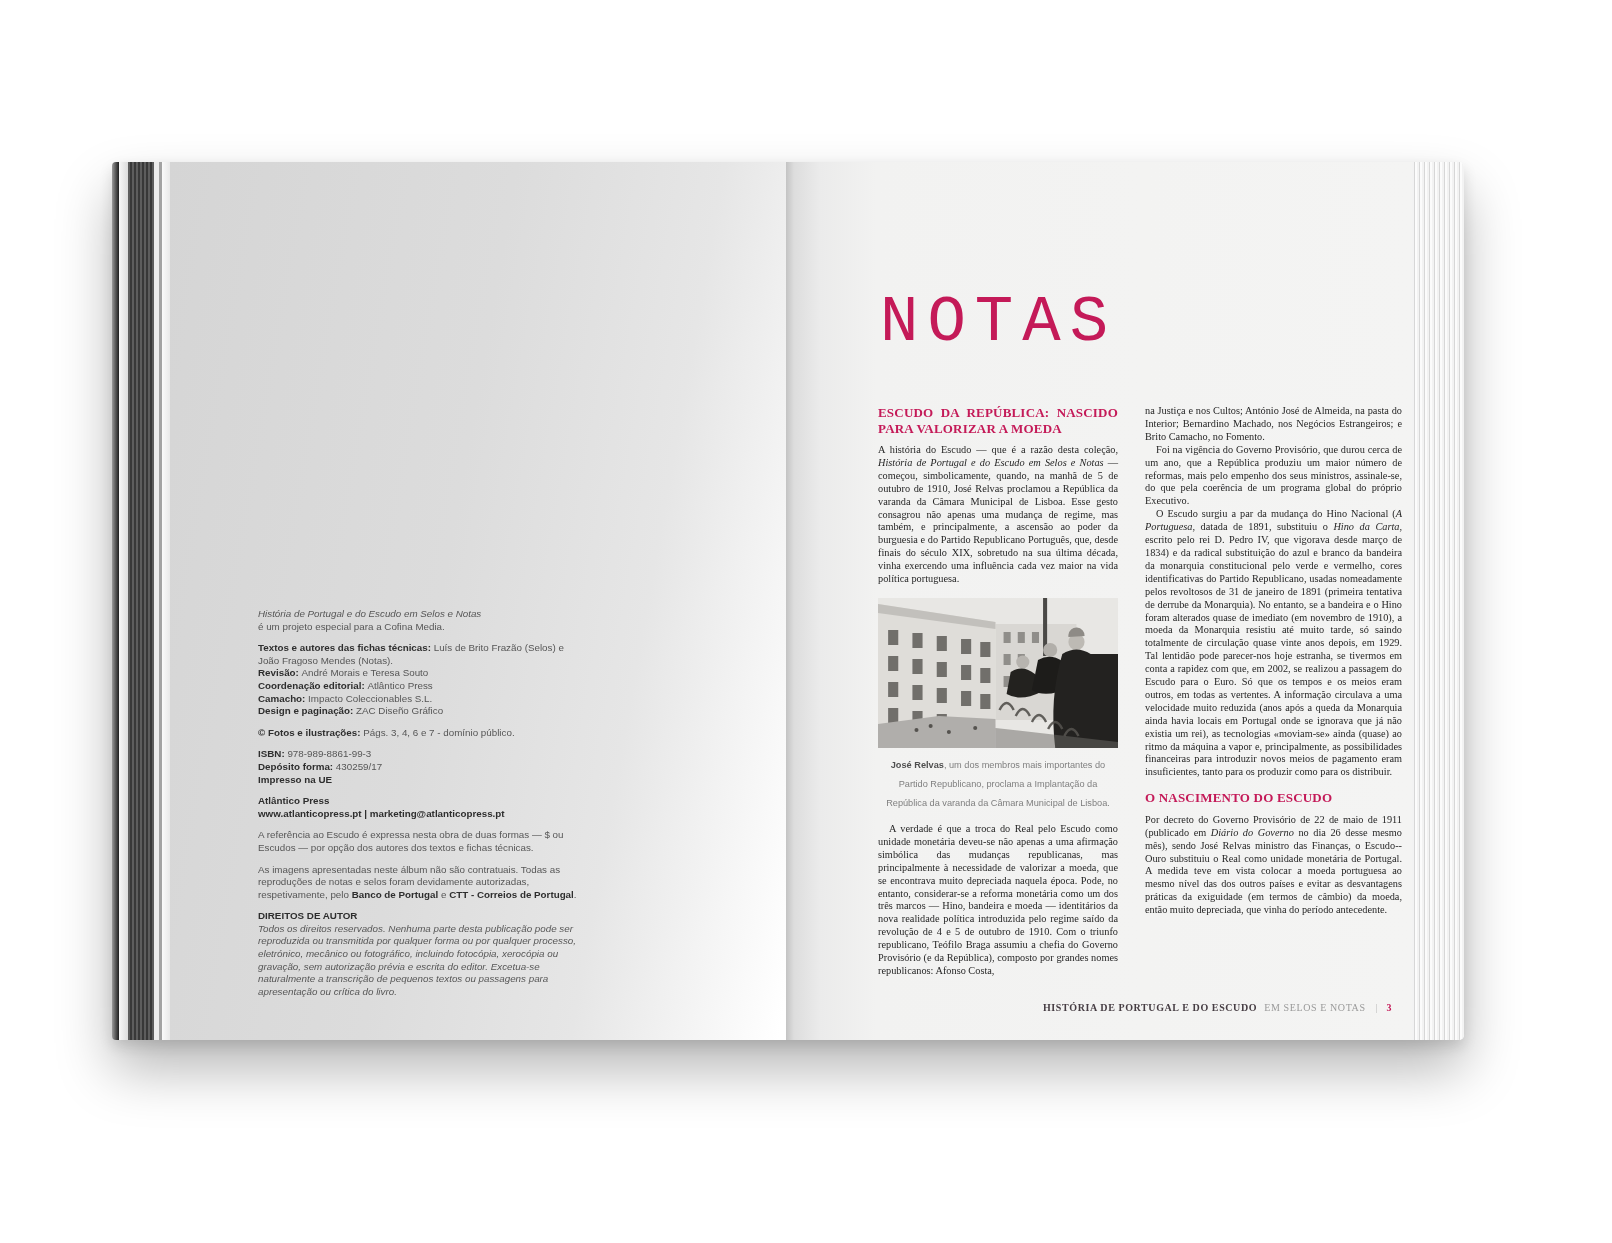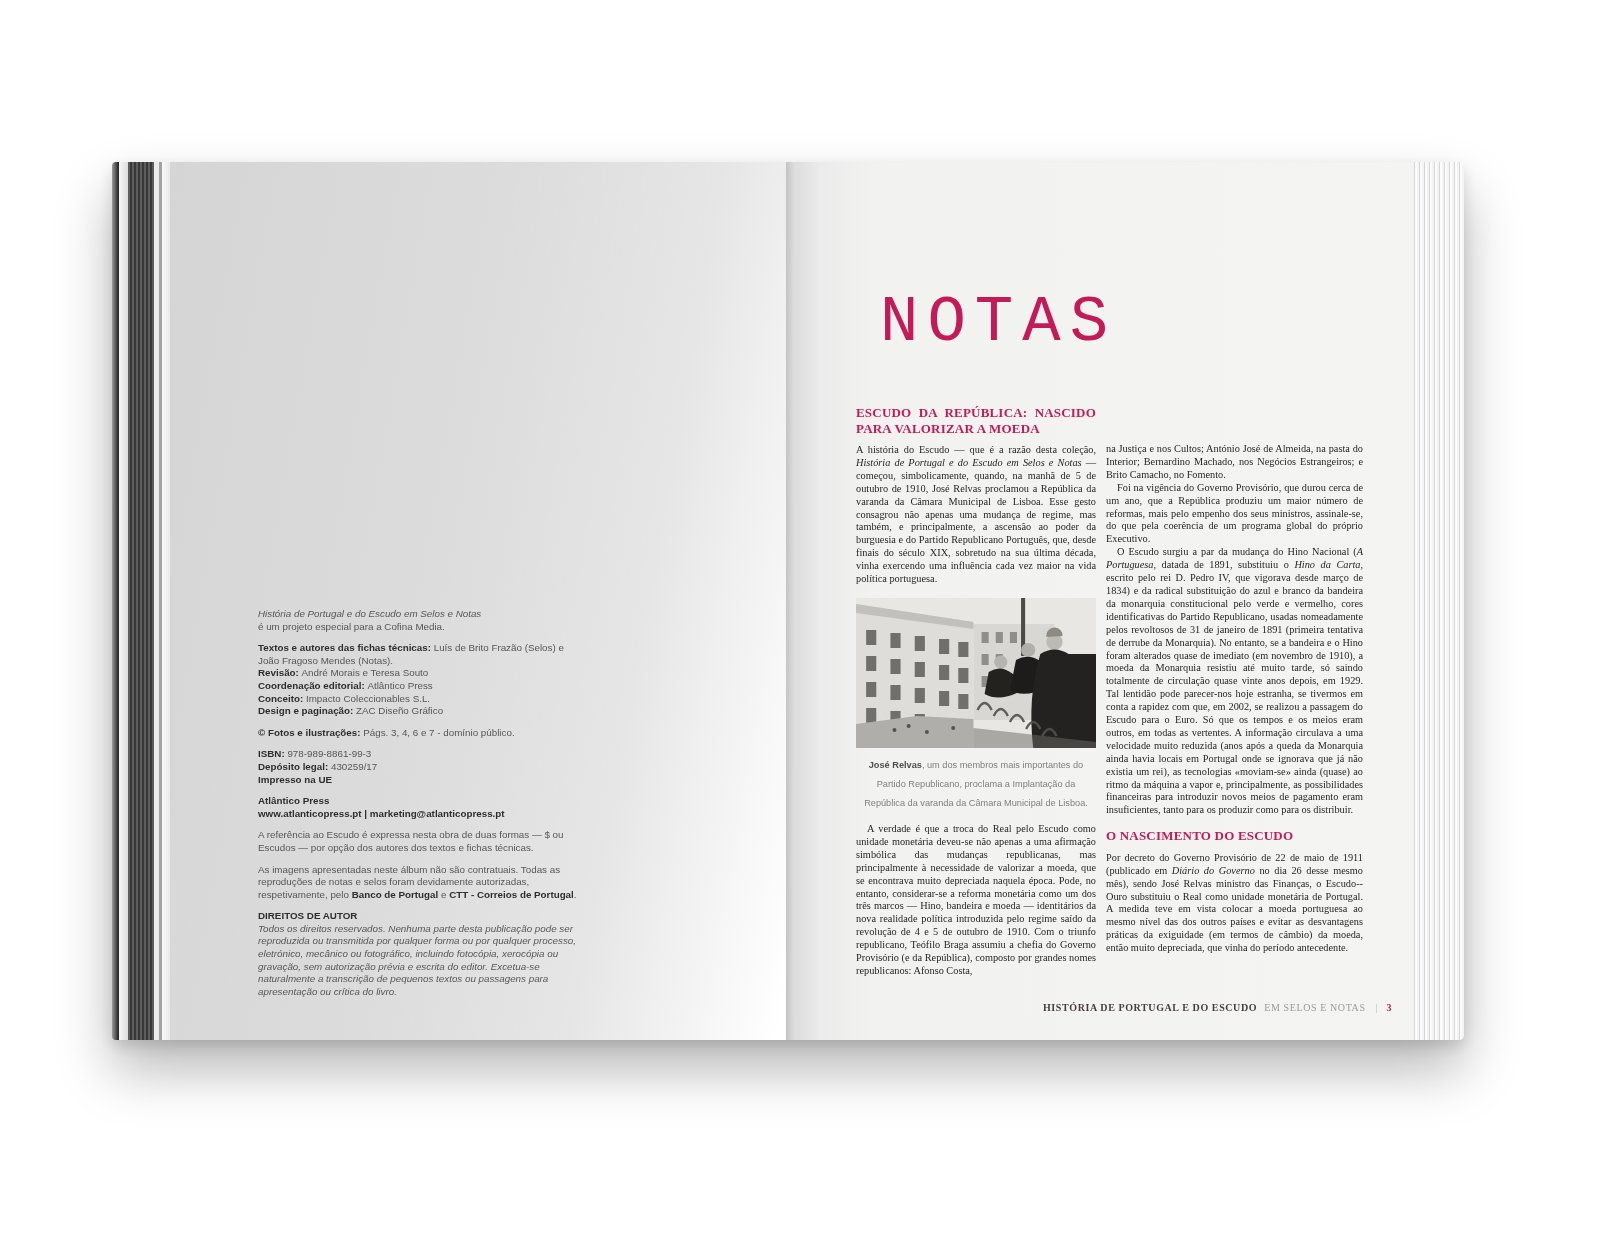--- a/index.html
+++ b/index.html
@@ -25,23 +25,23 @@
   .colophon{position:absolute;left:88px;top:446px;width:322px;color:#565656;
             font-size:9.8px;line-height:12.6px;}
   .c-block{margin-bottom:9px;}
   .c-line{margin:0;}
   .b{font-weight:bold;color:#2e2e2e;}
   .i{font-style:italic;}
   
   .page-title{position:absolute;left:94px;top:128px;margin:0;
               font-family:Liberation Mono, monospace;font-weight:normal;
               font-size:64px;line-height:66px;letter-spacing:9px;}
-  .columns{position:absolute;left:70px;top:243px;width:524px;display:flex;gap:10px;}
+  .columns{position:absolute;left:92px;top:243px;width:524px;display:flex;gap:27px;}
   .col1{width:240px;}
-  .col2{width:257px;margin-top:38px;}
+  .col2{width:257px;}
   .col{font-family:"Liberation Serif",serif;font-size:10.3px;line-height:12.9px;
        color:#262626;text-align:justify;}
   .col h2{font-family:"Liberation Serif",serif;font-size:13px;line-height:15.5px;
           letter-spacing:.2px;margin:0 0 8px 0;font-weight:bold;}
   .col h2.mid{margin-top:11px;}
   .para{margin:0;}
   .para.ind{text-indent:11px;}
   figure{margin:12px 0 10px 0;}
   .photo{width:240px;height:150px;overflow:hidden;background:#e8e7e4;}
   .photo svg{display:block;width:100%;height:100%;}
@@ -74,29 +74,29 @@
     <div class="page left-page">
       <div class="colophon">
           <div class="c-block">
             <div class="c-line"><span class="i">História de Portugal e do Escudo em Selos e Notas</span></div>
             <div class="c-line"><span>é um projeto especial para a Cofina Media.</span></div>
           </div>
           <div class="c-block">
             <div class="c-line"><span class="b">Textos e autores das fichas técnicas: </span><span>Luís de Brito Frazão (Selos) e João Fragoso Mendes (Notas).</span></div>
             <div class="c-line"><span class="b">Revisão: </span><span>André Morais e Teresa Souto</span></div>
             <div class="c-line"><span class="b">Coordenação editorial: </span><span>Atlântico Press</span></div>
-            <div class="c-line"><span class="b">Conceito: </span><span>Impacto Coleccionables S.L.</span></div>
+            <div class="c-line"><span class="b">Camacho: </span><span>Impacto Coleccionables S.L.</span></div>
             <div class="c-line"><span class="b">Design e paginação: </span><span>ZAC Diseño Gráfico</span></div>
           </div>
           <div class="c-block">
             <div class="c-line"><span class="b">© Fotos e ilustrações: </span><span>Págs. 3, 4, 6 e 7 - domínio público.</span></div>
           </div>
           <div class="c-block">
             <div class="c-line"><span class="b">ISBN: </span><span>978-989-8861-99-3</span></div>
-            <div class="c-line"><span class="b">Depósito legal: </span><span>430259/17</span></div>
+            <div class="c-line"><span class="b">Depósito forma: </span><span>430259/17</span></div>
             <div class="c-line"><span class="b">Impresso na UE</span></div>
           </div>
           <div class="c-block">
             <div class="c-line"><span class="b">Atlântico Press</span></div>
             <div class="c-line"><span class="b">www.atlanticopress.pt | marketing@atlanticopress.pt</span></div>
           </div>
           <div class="c-block">
             <div class="c-line"><span>A referência ao Escudo é expressa nesta obra de duas formas — $ ou Escudos — por opção dos autores dos textos e fichas técnicas.</span></div>
           </div>
           <div class="c-block">

